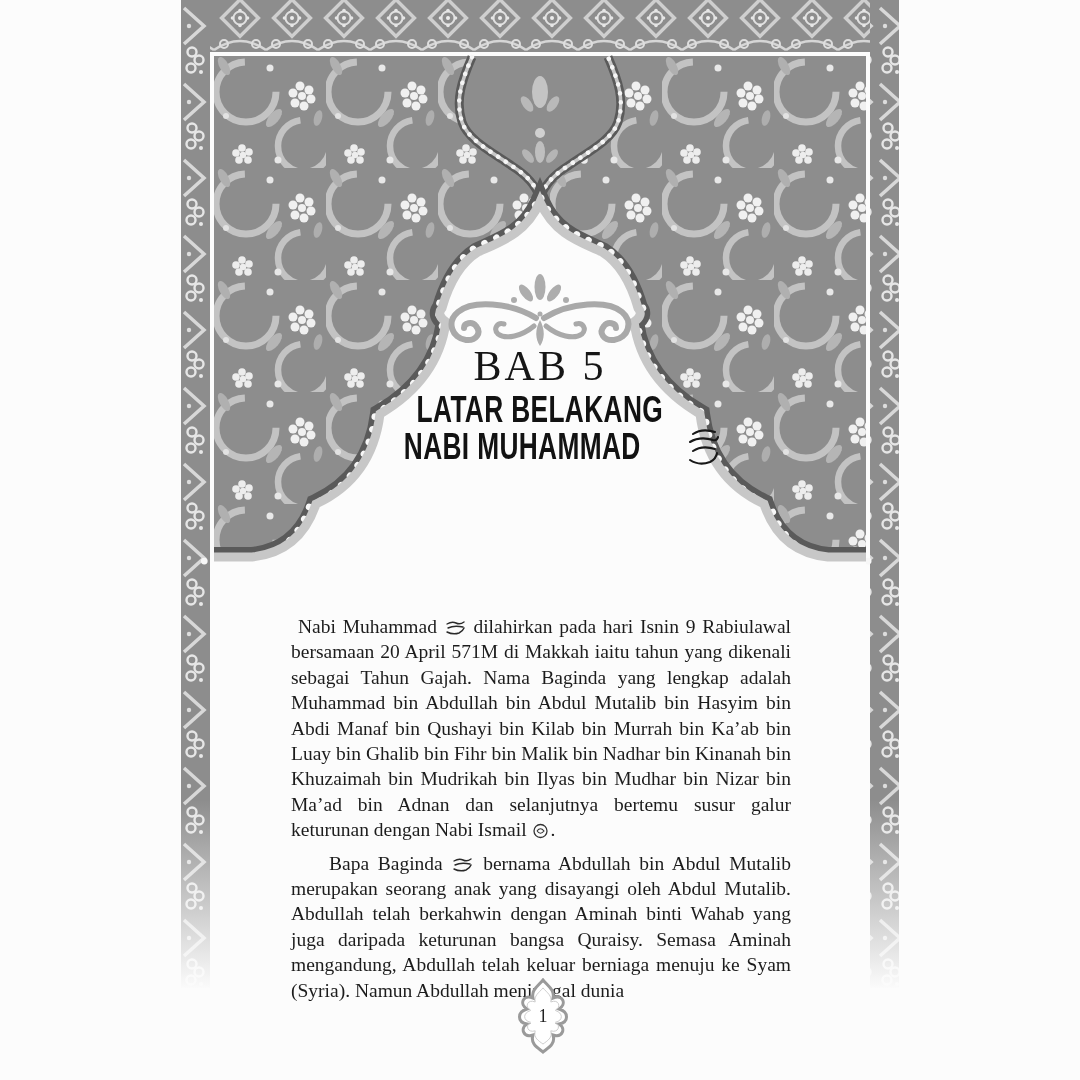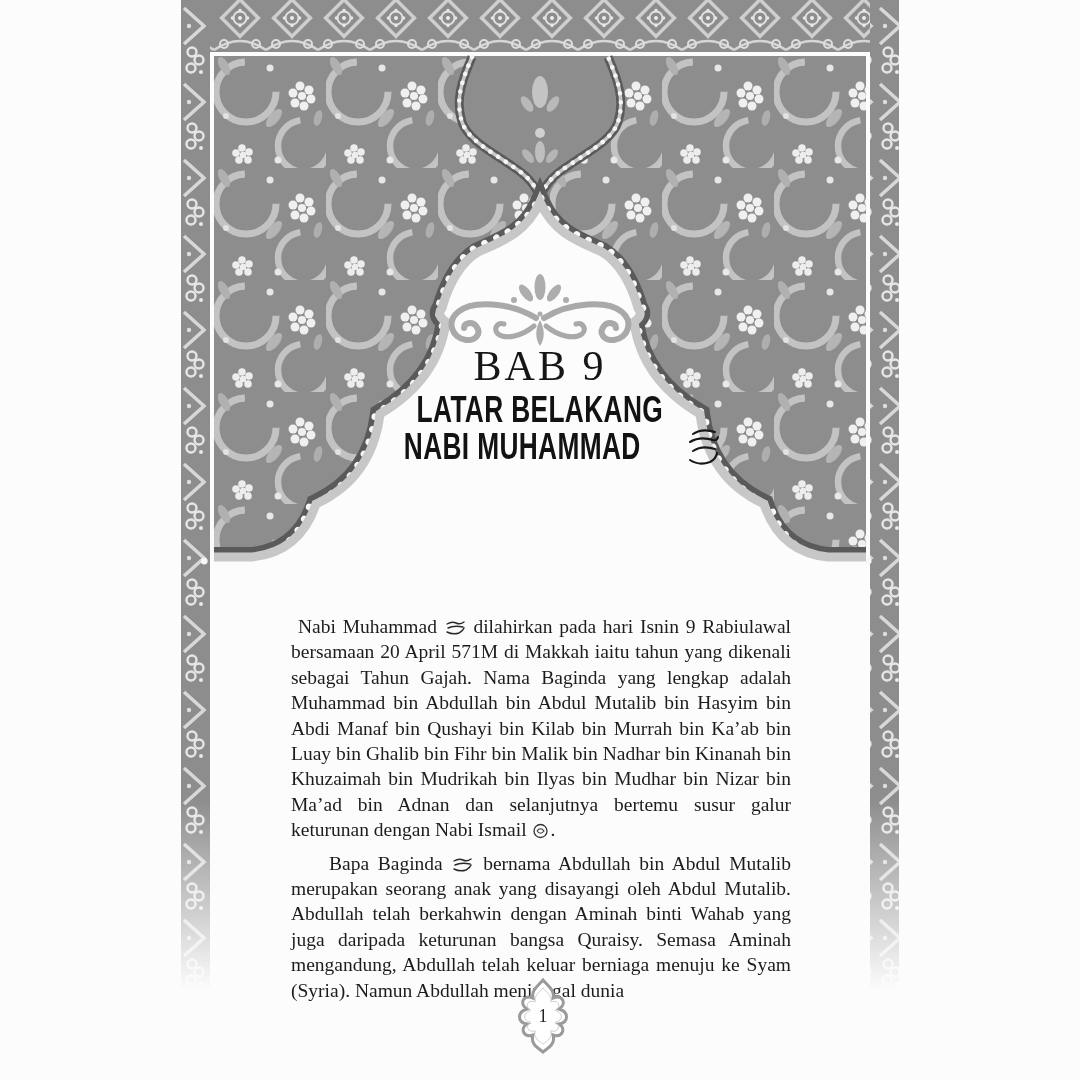--- a/index.html
+++ b/index.html
@@ -177,21 +177,21 @@
         <ellipse cx="526" cy="293" rx="4.5" ry="10" transform="rotate(-38 526 293)"></ellipse>
         <ellipse cx="554" cy="293" rx="4.5" ry="10" transform="rotate(38 554 293)"></ellipse>
         <circle cx="514" cy="300" r="3"></circle>
           <circle cx="566" cy="300" r="3"></circle>
         <circle cx="540" cy="314" r="2.5"></circle>
         <path d="M 540 320 C 535 329 535 339 540 346 C 545 339 545 329 540 320 Z"></path>
       </g>
     </g>
   </svg>
 
-  <div class="chapter">BAB 9</div>
+  <div class="chapter">BAB 5</div>
   <div class="t-line t1">
     <span class="squeeze">LATAR BELAKANG</span>
   </div>
   <div class="t-line t2">
     <span class="squeeze">NABI MUHAMMAD</span>
     <svg class="hn-big" width="34" height="44" viewBox="0 0 34 44">
       <g fill="none" stroke="#181818" stroke-width="2.1" stroke-linecap="round">
         <path d="M 7 8 Q 16 2 29 6"></path>
         <path d="M 4 16 Q 14 10 27 14 Q 31 15 32 11"></path>
         <path d="M 7 25 Q 16 19 29 23"></path>

